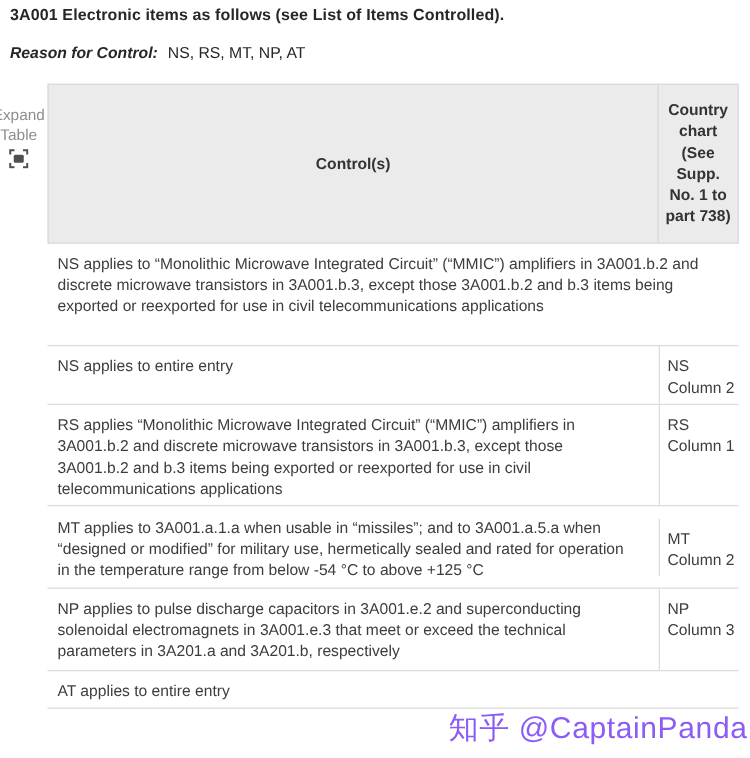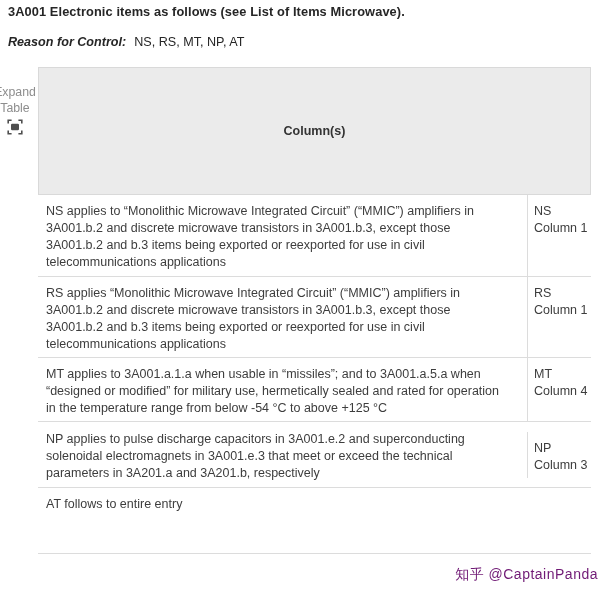--- a/index.html
+++ b/index.html
@@ -72,31 +72,31 @@
   }
   .cell-chart {
     width:64px;
     border-left:1px solid #dcdcdc;
     padding:8px 2px 4px 6px;
     line-height:17px;
   }
 
   .watermark {
     position:absolute; right:2px; top:566px;
-    font-size:14px; color:#701a75;
+    font-size:24px; color:#8b5cf6;
     letter-spacing:0.5px;
     z-index:5;
     text-shadow:0.5px 0.5px 0 #ffffff;
     white-space:nowrap;
   }
 </style>
 </head>
 <body>
 
-<div class="doc-title">3A001 Electronic items as follows (see List of Items Microwave).</div>
+<div class="doc-title">3A001 Electronic items as follows (see List of Items Controlled).</div>
 
 <div class="reason-line">
   <span class="reason-label">Reason for Control:</span><span class="reason-values">NS, RS, MT, NP, AT</span>
 </div>
 
 <div class="expand-widget">
   <div>Expand Table</div>
   <div class="expand-icon-wrap">
     <svg width="16" height="16" viewBox="0 0 16 16">
       <g fill="none" stroke="#4f4f4f" stroke-width="1.6">
@@ -105,38 +105,42 @@
         <path d="M14.8 11.4 V14.8 H11.4"></path>
         <path d="M4.6 14.8 H1.2 V11.4"></path>
       </g>
       <rect x="4" y="4.8" width="8" height="6.4" rx="1.2" fill="#4f4f4f"></rect>
     </svg>
   </div>
 </div>
 
 <div class="ctl-table">
   <div class="thead">
-    <div class="th-controls">Column(s)</div>
+    <div class="th-controls">Control(s)</div>
+    <div class="th-chart">Country chart (See Supp. No. 1 to part 738)</div>
   </div>
   <div class="tbody">
     <div class="row">
       <div class="cell-control">NS applies to “Monolithic Microwave Integrated Circuit” (“MMIC”) amplifiers in 3A001.b.2 and discrete microwave transistors in 3A001.b.3, except those 3A001.b.2 and b.3 items being exported or reexported for use in civil telecommunications applications</div>
-      <div class="cell-chart">NS Column 1</div>
+    </div>
+    <div class="row">
+      <div class="cell-control">NS applies to entire entry</div>
+      <div class="cell-chart">NS Column 2</div>
     </div>
     <div class="row">
       <div class="cell-control">RS applies “Monolithic Microwave Integrated Circuit” (“MMIC”) amplifiers in 3A001.b.2 and discrete microwave transistors in 3A001.b.3, except those 3A001.b.2 and b.3 items being exported or reexported for use in civil telecommunications applications</div>
       <div class="cell-chart">RS Column 1</div>
     </div>
     <div class="row">
       <div class="cell-control">MT applies to 3A001.a.1.a when usable in “missiles”; and to 3A001.a.5.a when “designed or modified” for military use, hermetically sealed and rated for operation in the temperature range from below -54 °C to above +125 °C</div>
-      <div class="cell-chart">MT Column 4</div>
+      <div class="cell-chart">MT Column 2</div>
     </div>
     <div class="row">
       <div class="cell-control">NP applies to pulse discharge capacitors in 3A001.e.2 and superconducting solenoidal electromagnets in 3A001.e.3 that meet or exceed the technical parameters in 3A201.a and 3A201.b, respectively</div>
       <div class="cell-chart">NP Column 3</div>
     </div>
     <div class="row">
-      <div class="cell-control">AT follows to entire entry</div>
+      <div class="cell-control">AT applies to entire entry</div>
     </div>
   </div>
 </div>
 
 <div class="watermark">知乎 @CaptainPanda</div>
 
 </body></html>

